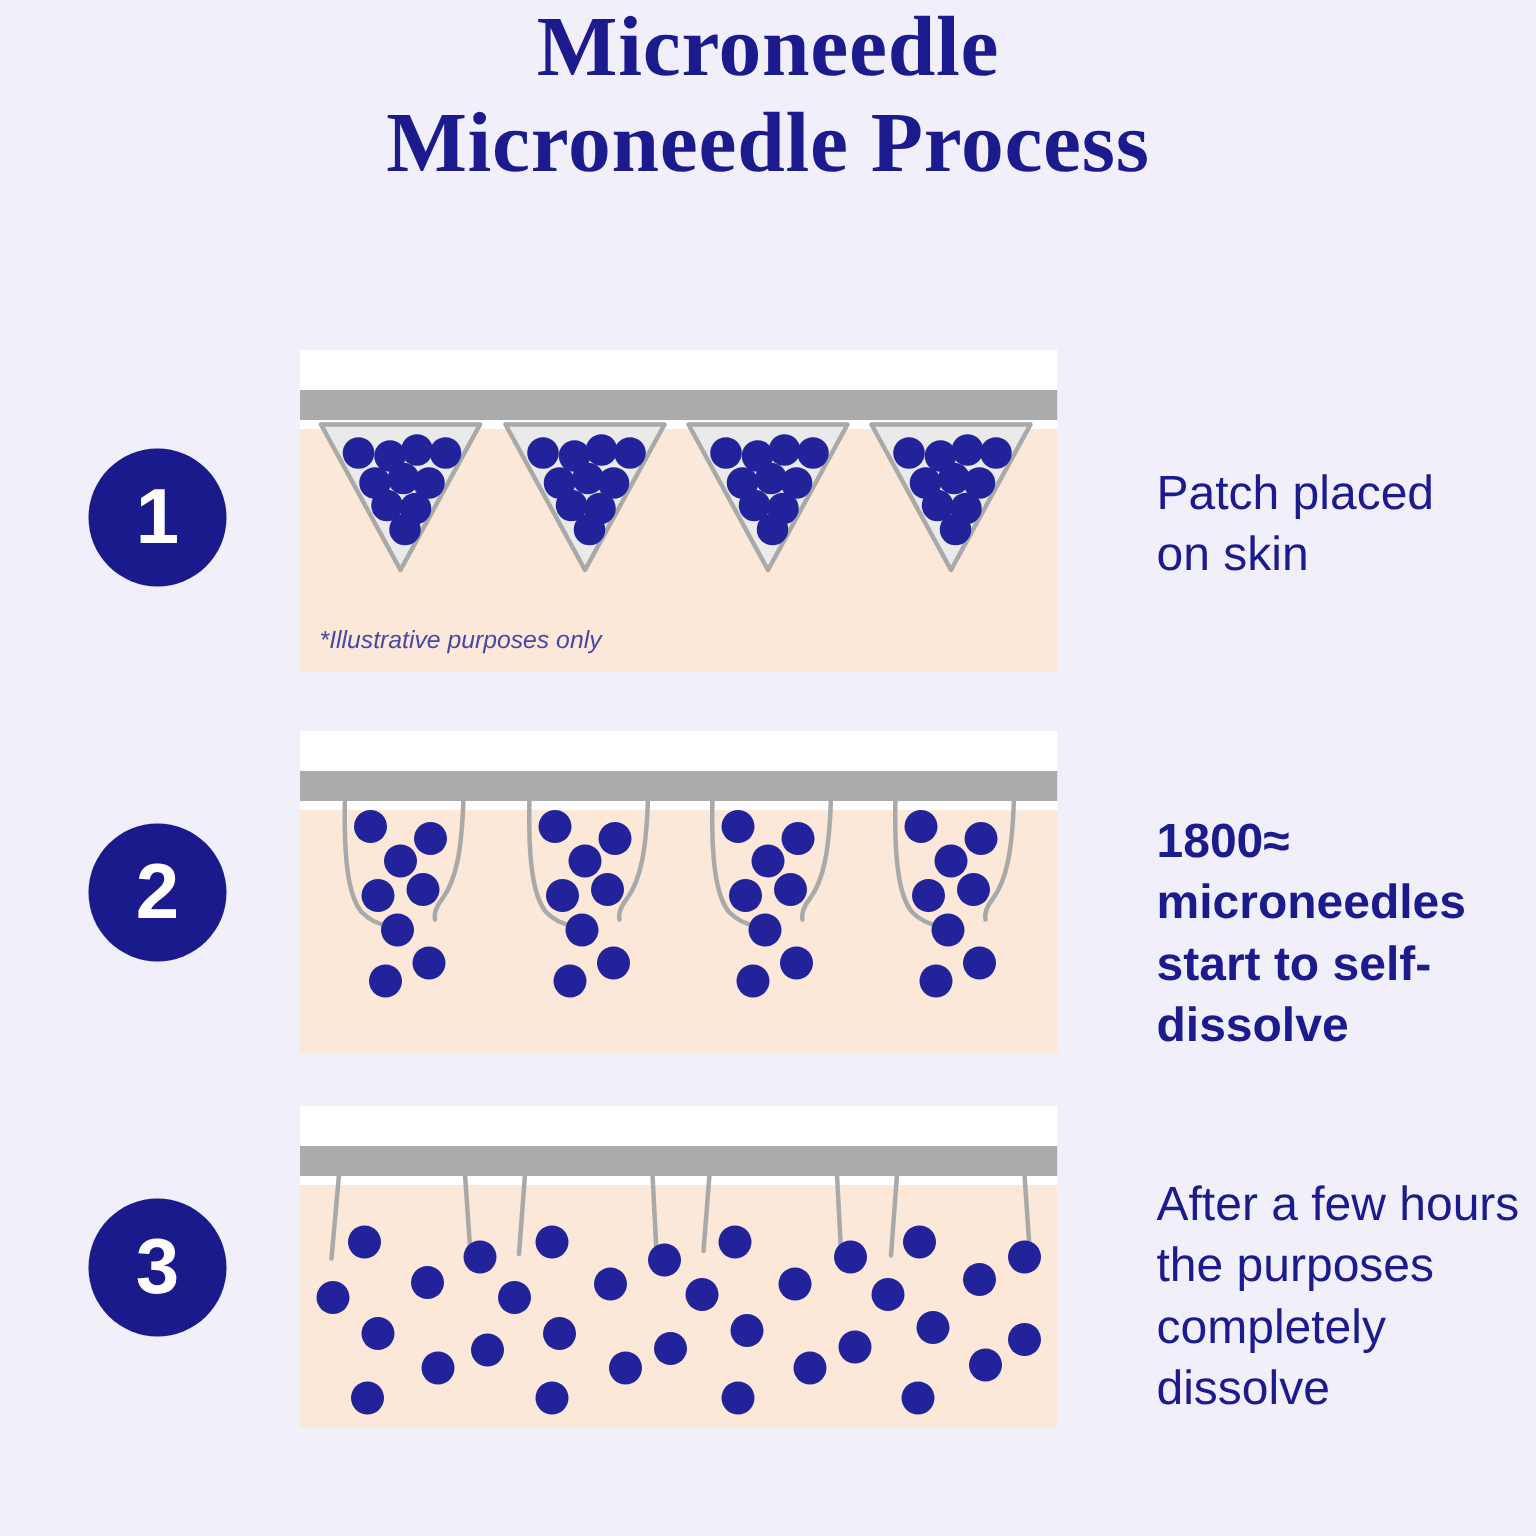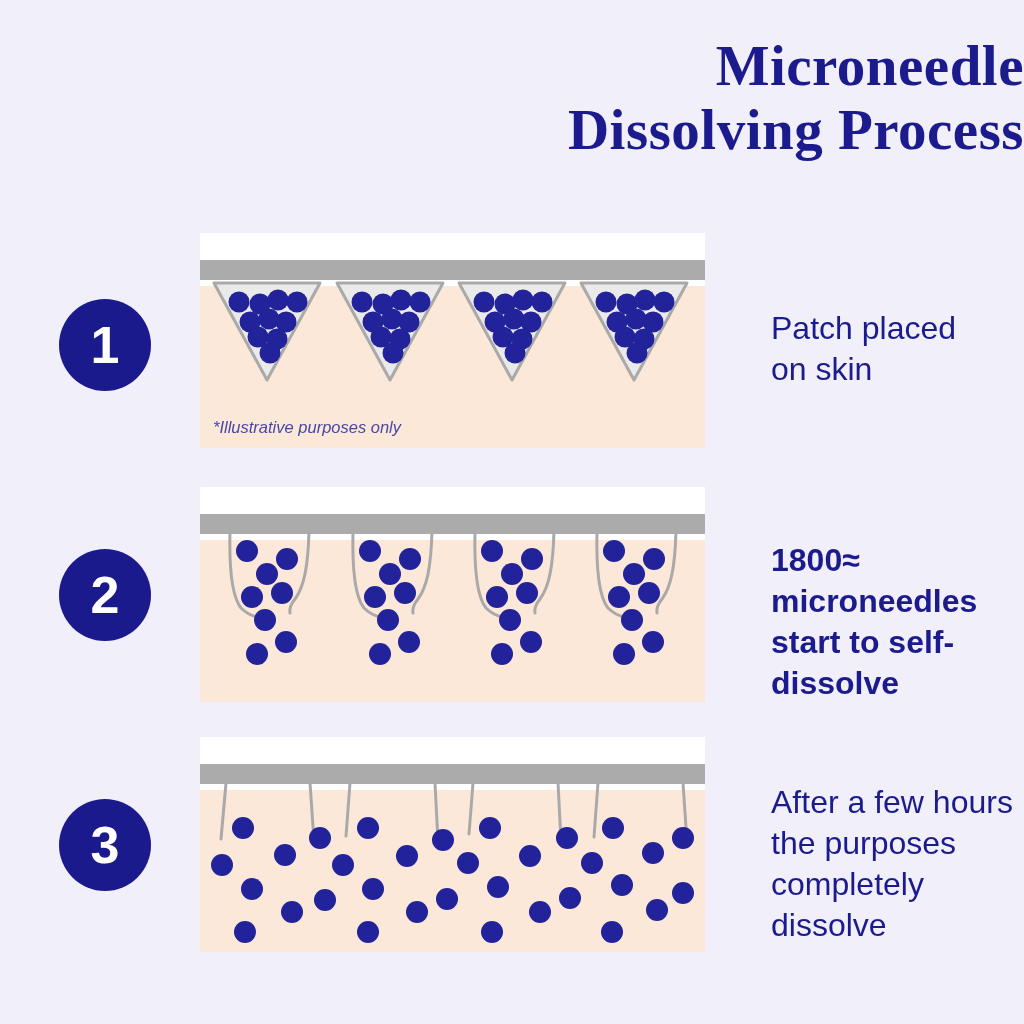--- a/index.html
+++ b/index.html
@@ -12,22 +12,21 @@
     overflow: hidden;
     background: var(--background, #F1EFFA);
     font-family: "Liberation Sans", sans-serif;
     position: relative;
   }
   .page {
     position: absolute;
     inset: 0;
   }
   header {
-    padding-top: 34px;
-    text-align: right;
+    text-align: center;
   }
   h1 {
     margin: 0;
     font-family: "Liberation Serif", "DejaVu Serif", serif;
     font-weight: 700;
     font-size: 57px;
     line-height: 1.12;
     color: var(--navy-text, #1B1B8E);
     letter-spacing: 0.5px;
   }
@@ -88,21 +87,21 @@
   .caption-3 { top: 782px; }
 </style>
 </head>
 <body>
 
 <div class="page">
 
   <header>
     <h1>
       <span>Microneedle</span>
-      <span>Dissolving Process</span>
+      <span>Microneedle Process</span>
     </h1>
   </header>
 
   <div class="badge badge-1">
     <span class="badge-num">1</span>
   </div>
   <div class="panel-wrap panel-1">
     <svg class="panel-svg" viewBox="0 0 505 215" xmlns="http://www.w3.org/2000/svg">
         <rect x="0" y="0" width="505" height="53" fill="#FFFFFF"></rect>
         <rect x="0" y="53" width="505" height="162" fill="#FBE8D9"></rect>

